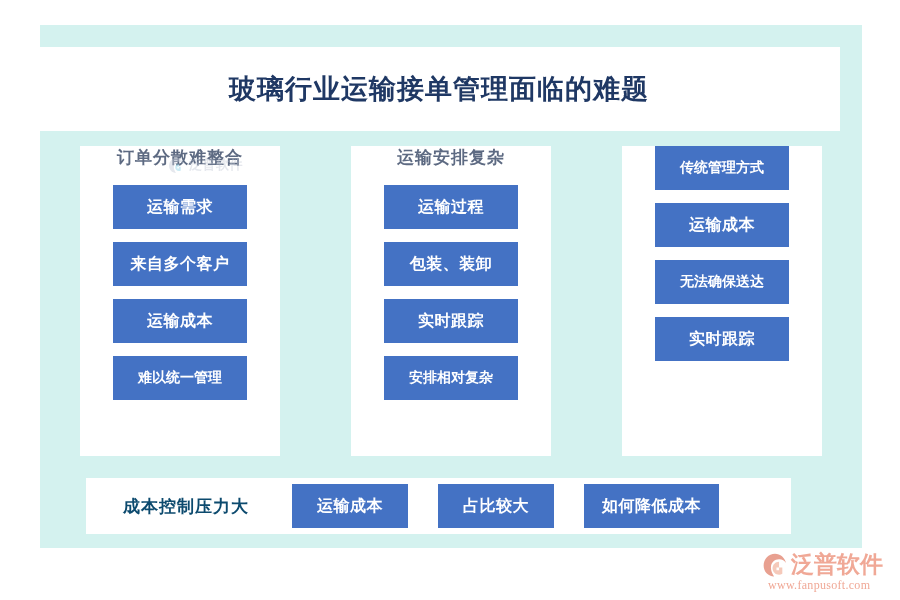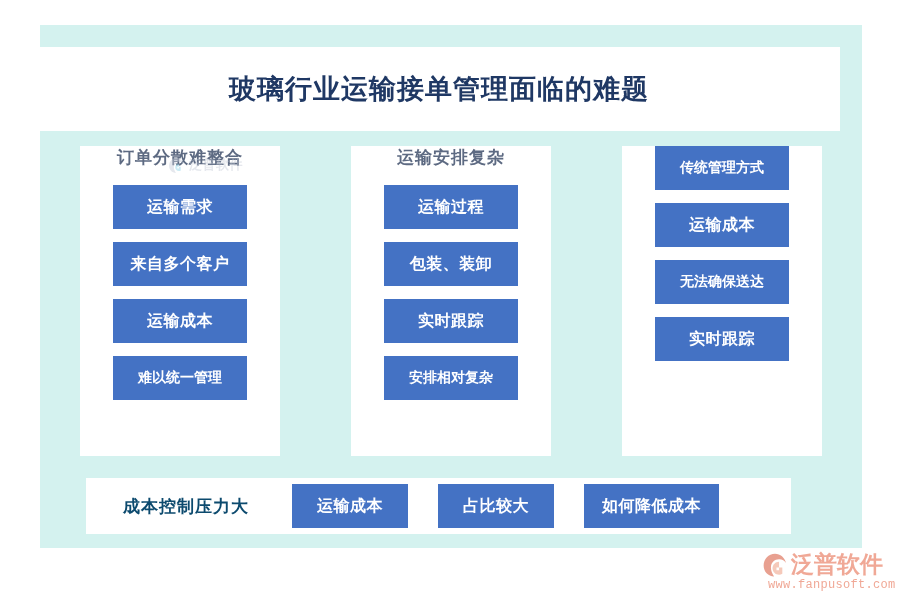--- a/index.html
+++ b/index.html
@@ -175,21 +175,21 @@
     letter-spacing: 0px;
     white-space: nowrap;
   }
   .brand-url {
     font-size: 12px;
     color: #f0a896;
     letter-spacing: 0.3px;
     margin-top: -2px;
     margin-left: 6px;
     white-space: nowrap;
-    font-family: Liberation Mono, monospace;
+    font-family: Liberation Serif, serif;
   }
 </style>
 </head>
 <body>
 
 <div class="mint-panel"></div>
 
 <div class="title-card">
   <div class="title-text">玻璃行业运输接单管理面临的难题</div>
 </div>

